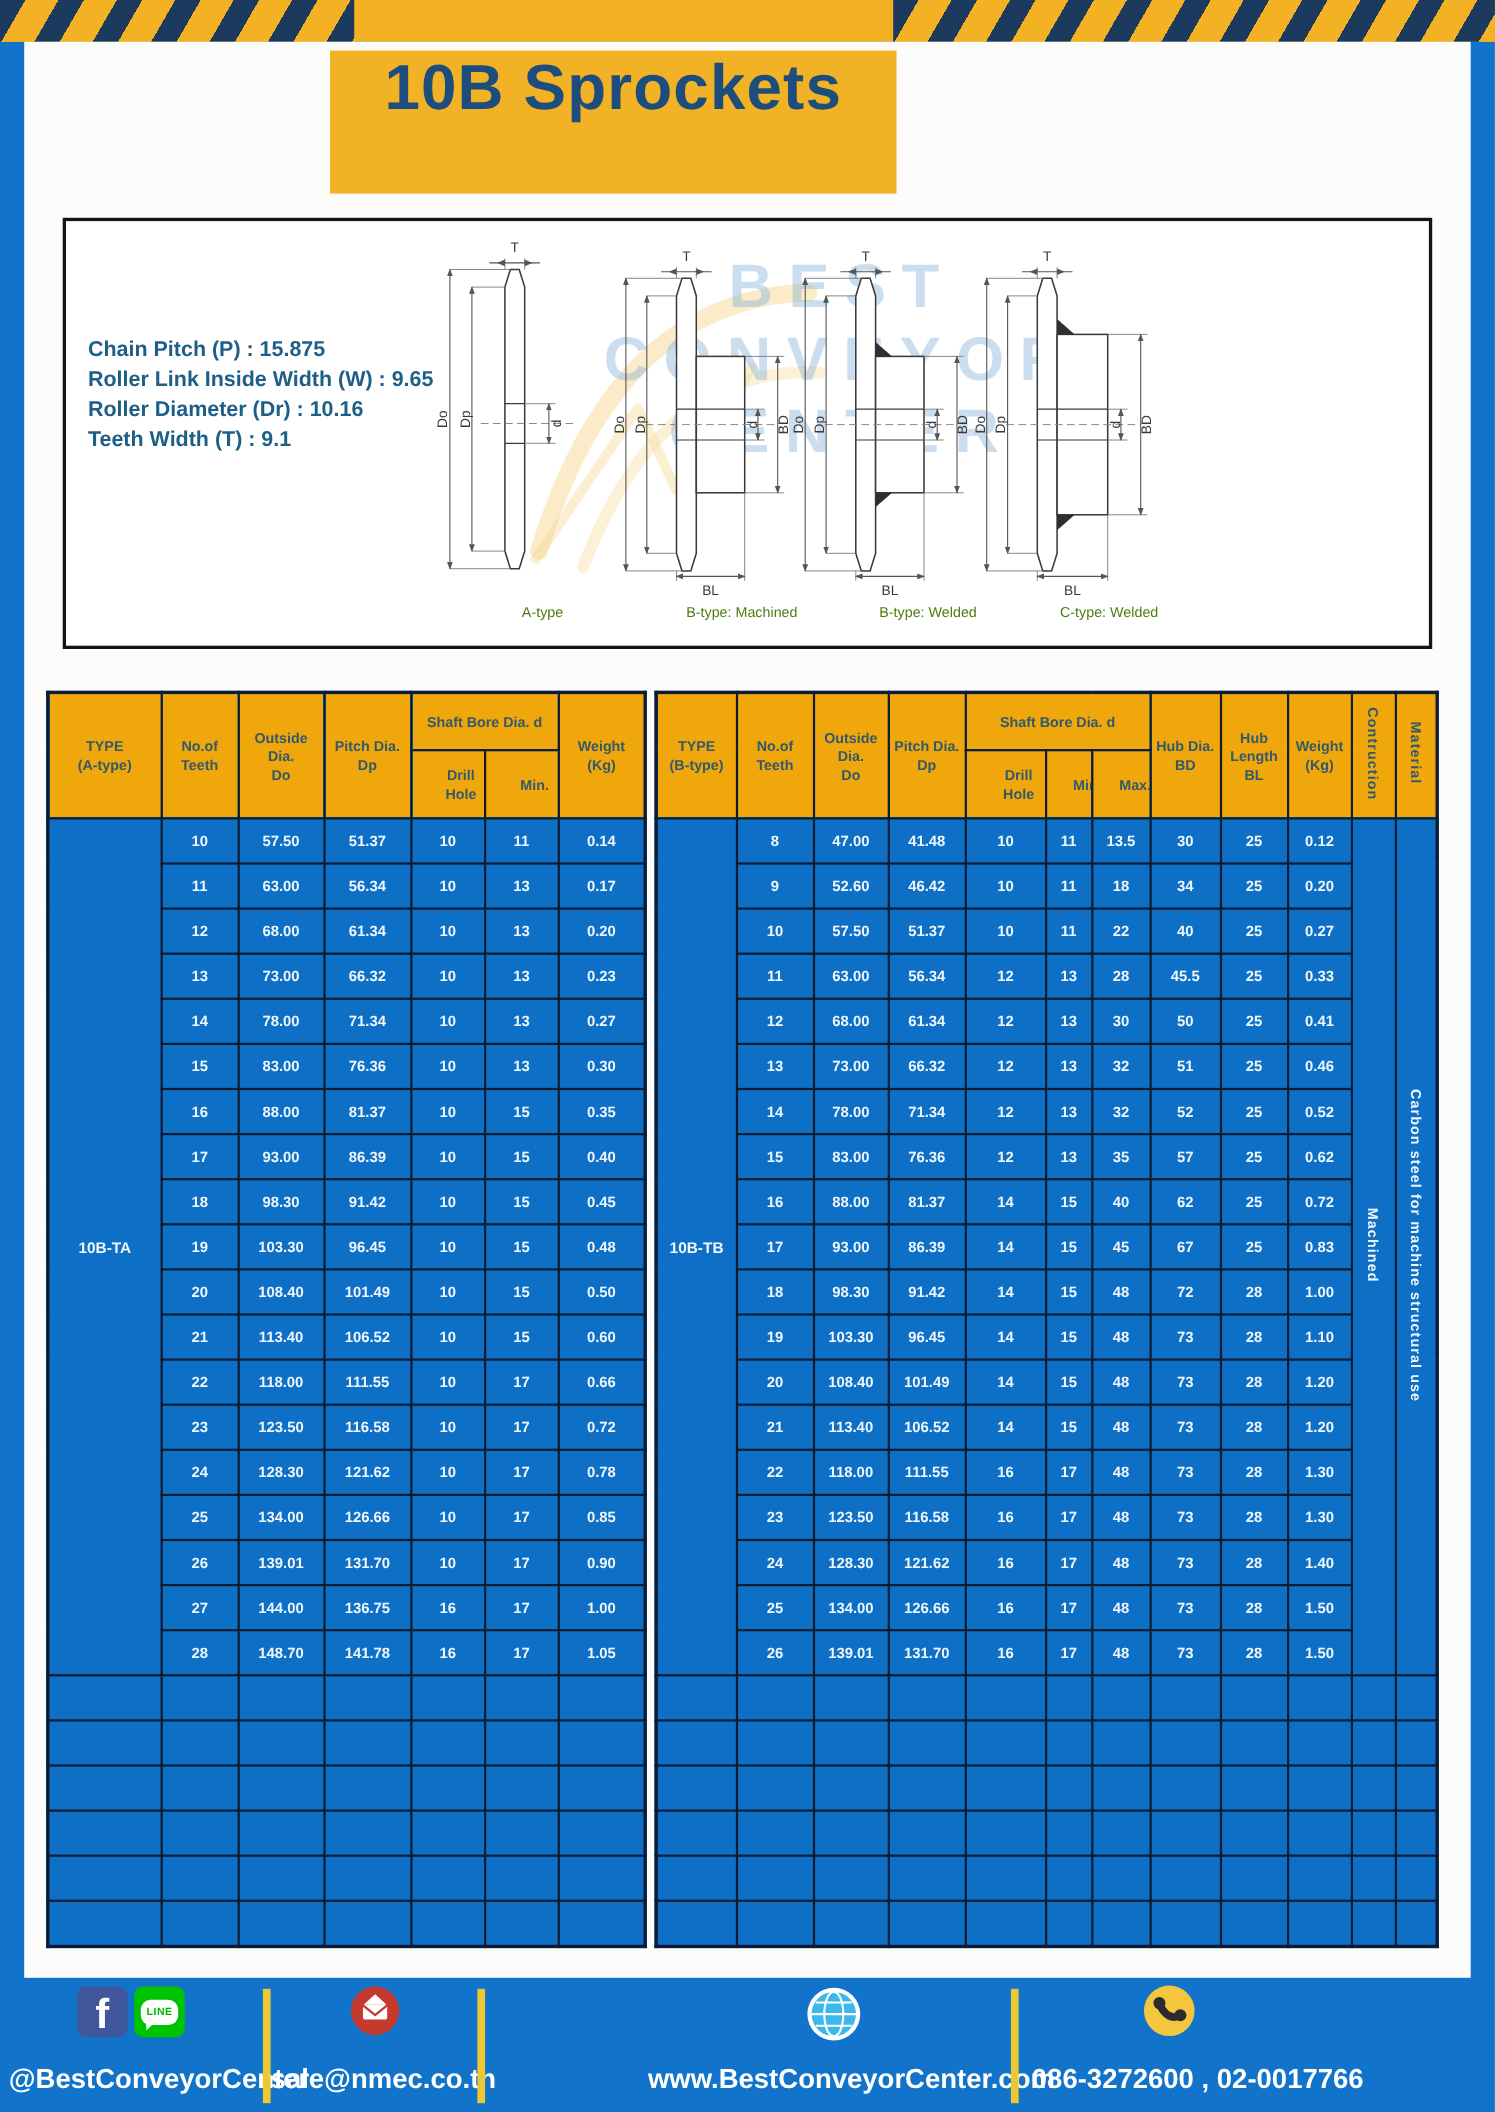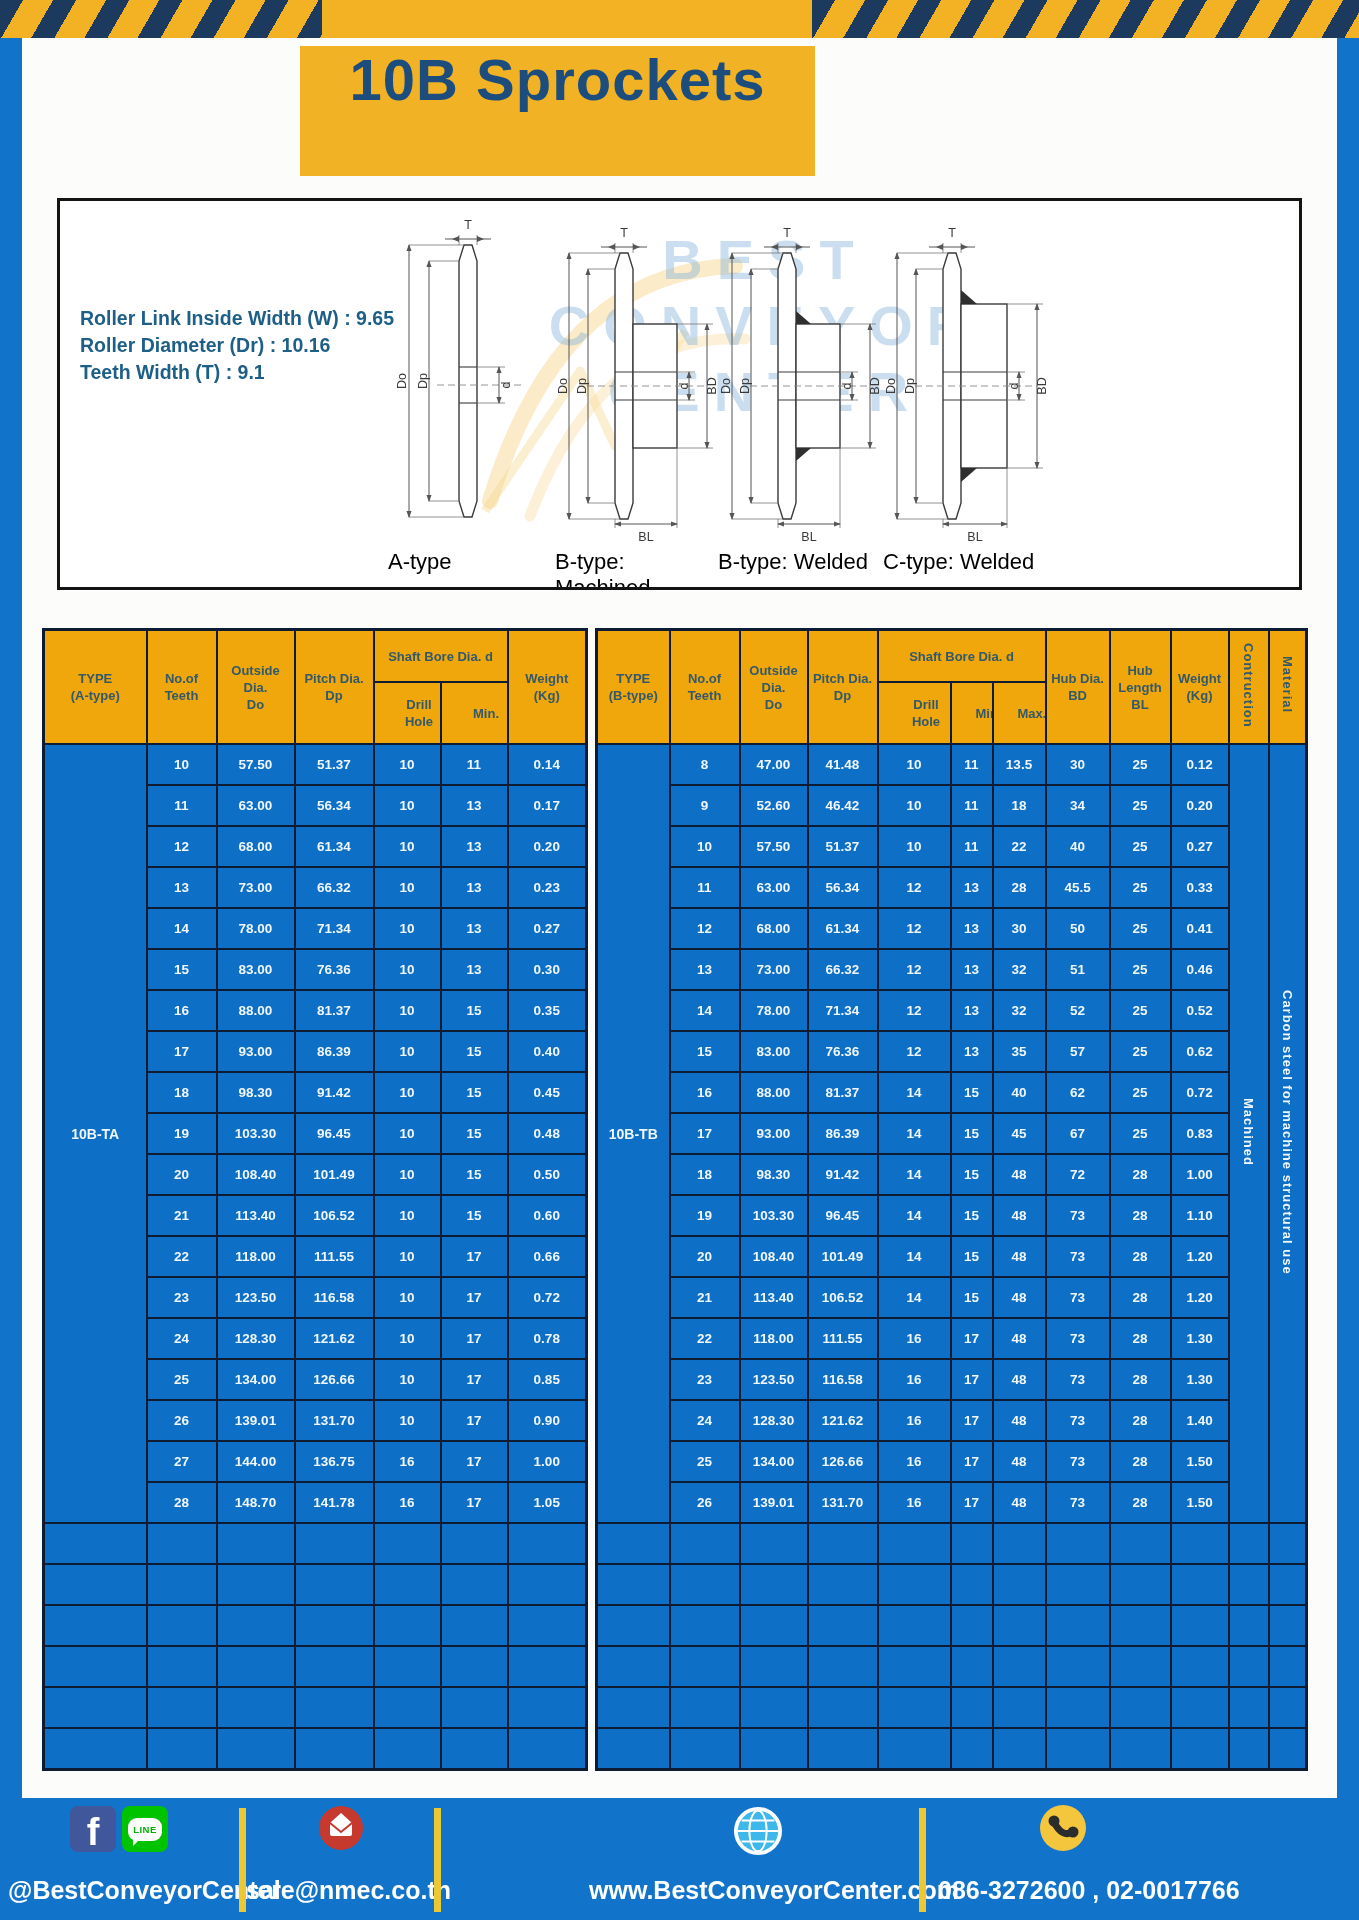--- a/index.html
+++ b/index.html
@@ -33,21 +33,21 @@
   .specs{position:absolute;left:20px;top:104px;width:400px;}
   .spec-line{font-size:19.5px;font-weight:bold;color:#1d5f86;line-height:27px;white-space:nowrap;}
   .drawing{position:absolute;}
   .d1{left:333px;top:30px;}
   .d2{left:495px;top:40px;}
   .d3{left:658px;top:40px;}
   .d4{left:823px;top:40px;}
   .dim-h,.dim-v{position:absolute;font-size:12.5px;color:#3a3a3a;white-space:nowrap;}
   .dim-h{transform:translate(-50%,-50%);}
   .dim-v{transform:translate(-50%,-50%) rotate(-90deg);}
-  .caption{position:absolute;top:348px;height:24px;font-size:22px;color:#000000;text-align:left;}
+  .caption{position:absolute;top:348px;height:24px;font-size:13px;color:#4d7c0f;text-align:right;}
   .c1{left:328px;width:124px;}
   .c2{left:495px;width:170px;}
   .c3{left:658px;width:170px;}
   .c4{left:823px;width:170px;}
 
   
   table.tbl{position:absolute;border-collapse:collapse;table-layout:fixed;
     border:3px solid #0d1b33;background:#0d6fc5;}
   .tbl-a{left:42px;top:628px;width:543px;}
   .tbl-b{left:595px;top:628px;width:710px;}
@@ -106,20 +106,21 @@
       <path d="M55,300 L150,160 L185,235 L255,120" fill="none" stroke="rgba(245,210,125,0.40)" stroke-width="9" stroke-linejoin="round"></path>
     </svg>
 
     <div class="watermark">
       <div>BEST</div>
       <div>CONVEYOR</div>
       <div>CENTER</div>
     </div>
 
     <div class="specs">
+      <div class="spec-line">Chain Pitch (P)  :  15.875</div>
       <div class="spec-line">Roller Link Inside Width (W) : 9.65</div>
       <div class="spec-line">Roller Diameter (Dr)  : 10.16</div>
       <div class="spec-line">Teeth Width (T)  :  9.1</div>
     </div>
 
     <svg class="drawing d1" width="150" height="300" viewBox="0 0 150 300">
       <defs>
           <marker id="ar1" viewBox="0 0 8 8" refX="7" refY="4" markerWidth="7" markerHeight="7" orient="auto-start-reverse">
             <path d="M0,1 L8,4 L0,7 z" fill="#555"></path>
           </marker>

